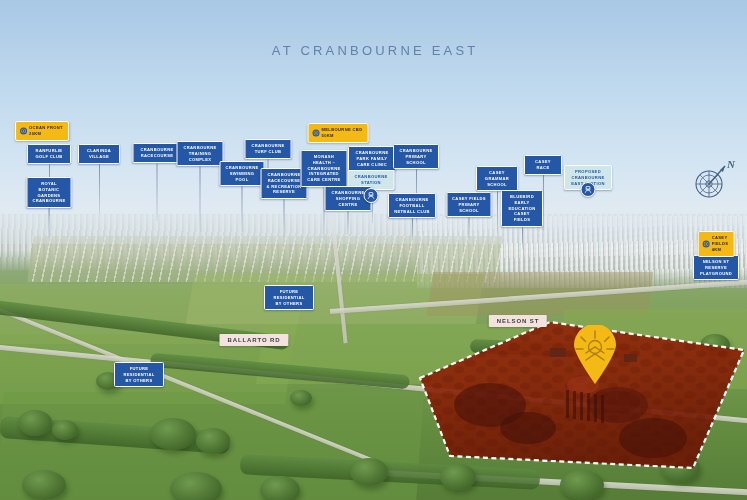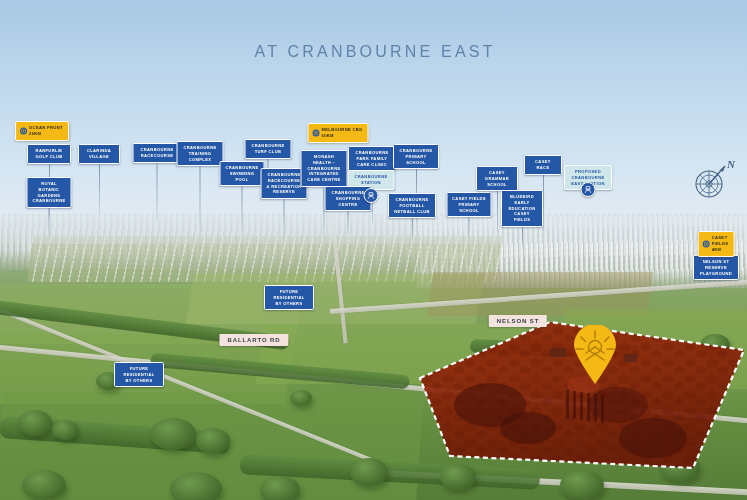--- a/index.html
+++ b/index.html
@@ -41,21 +41,21 @@
     font-size: 33px;
     letter-spacing: 13px;
     color: #37628e;
     font-weight: 400;
     text-indent: 13px;
     line-height: 1;
     opacity: .93;
   }
   .title-sub {
     margin-top: 9px;
-    font-size: 16px;
+    font-size: 13px;
     letter-spacing: 3.2px;
     color: #5a7ea5;
     text-indent: 3.2px;
     font-weight: 400;
     opacity: .95;
   }
 
   
   .ground {
     position: absolute; left: 0; top: 214px; width: 747px; height: 286px;

